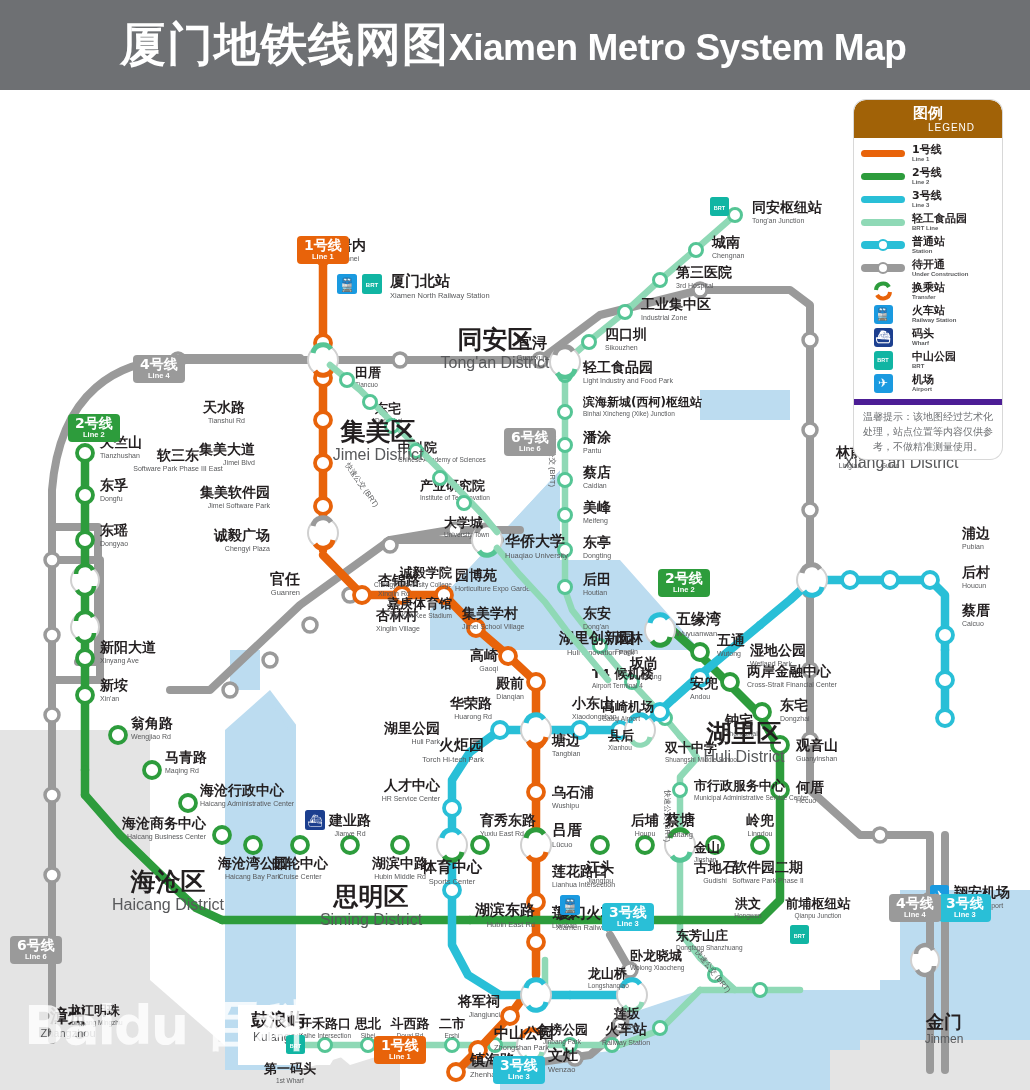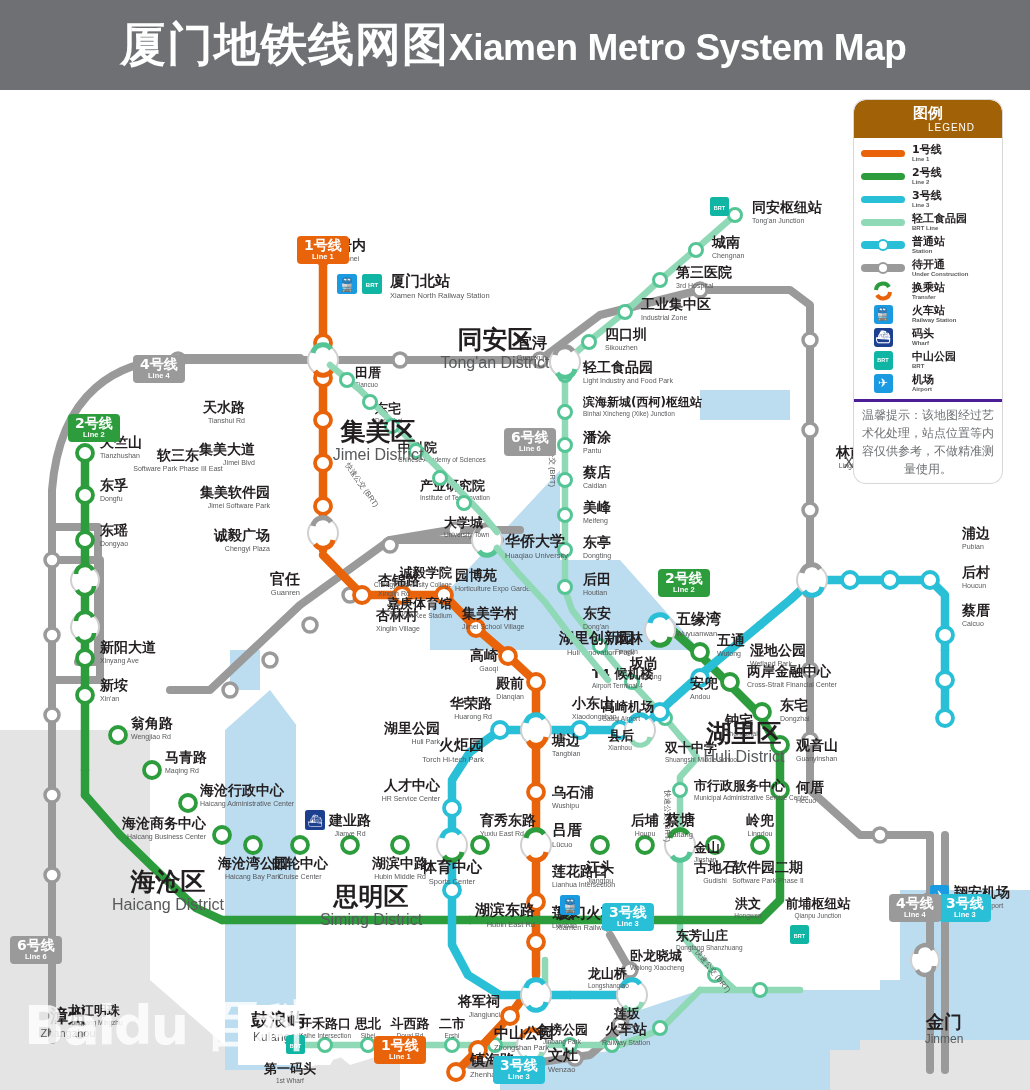--- a/index.html
+++ b/index.html
@@ -51,22 +51,22 @@
   .legend-head .lh-cn{font-size:15px;font-weight:bold;font-family:"DejaVu Sans",sans-serif;line-height:1.1;}
   .legend-head .lh-en{font-size:10px;letter-spacing:1px;line-height:1.2;padding-left:47px;}
   .legend-body{padding:5px 6px 3px 6px;}
   .lrow{display:flex;align-items:center;margin-bottom:2px;height:21px;}
   .lsym{width:46px;flex:0 0 46px;display:flex;align-items:center;justify-content:center;height:20px;}
   .ltxt{margin-left:6px;line-height:1.05;}
   .ltxt .c{font-size:11px;font-weight:bold;font-family:"DejaVu Sans",sans-serif;color:#231f20;display:block;}
   .ltxt .e{font-size:6px;color:#58595b;display:block;font-weight:bold;}
   .bar{width:44px;height:7px;border-radius:3.5px;}
   .legend-note{
-    border-top:3px solid #4c1d95;padding:4px 6px 5px 6px;
-    font-size:12px;color:#6e7073;line-height:1.5;text-align:center;
+    border-top:6px solid #4c1d95;padding:4px 6px 5px 6px;
+    font-size:10px;color:#6e7073;line-height:1.5;text-align:center;
     font-family:"DejaVu Sans",sans-serif;
   }
   .stsym{position:relative;width:44px;height:8px;border-radius:4px;display:flex;align-items:center;justify-content:center;}
   .stsym i{width:8px;height:8px;border-radius:50%;background:#fff;border:2px solid currentColor;display:block;}
 
   
   .watermark{
     position:absolute;left:24px;top:990px;
     font-size:54px;font-weight:bold;color:rgba(255,255,255,0.82);
     letter-spacing:-2px;pointer-events:none;user-select:none;

